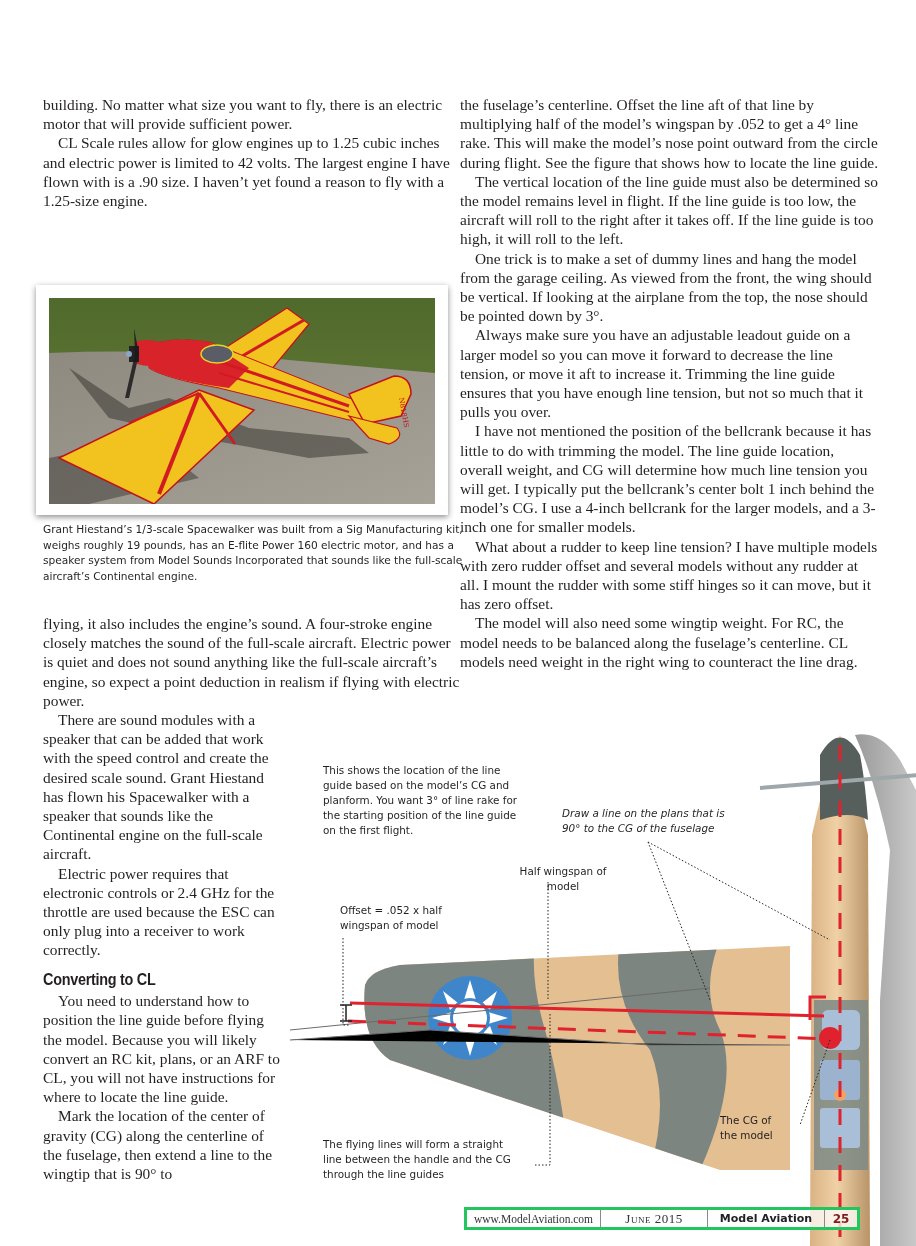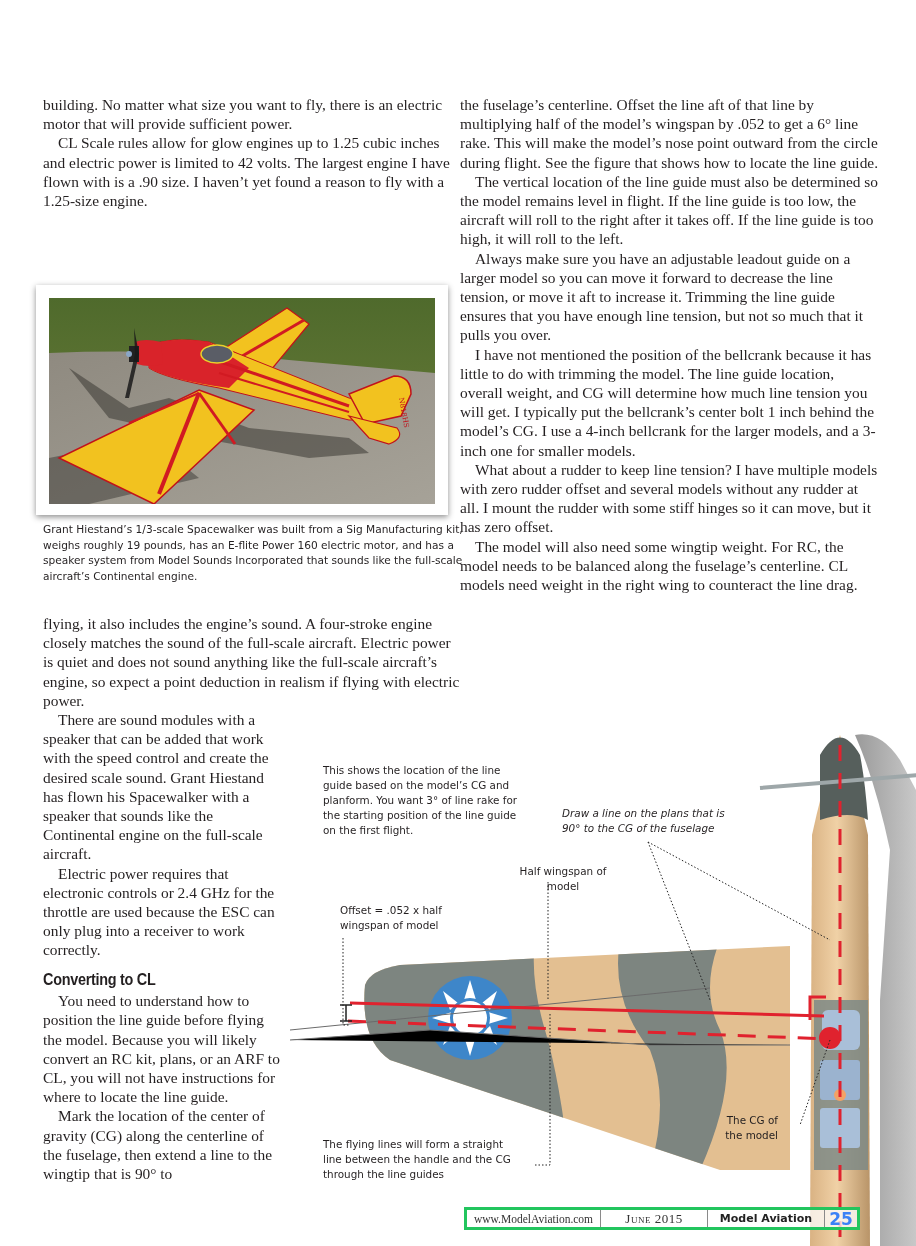--- a/index.html
+++ b/index.html
@@ -28,21 +28,21 @@
   #diagram { position: absolute; left: 290px; top: 700px; width: 626px; height: 546px; }
   .dlabel { position: absolute; font-family: "DejaVu Sans", sans-serif; font-size: 10.4px; line-height: 15px; color: #231f20; }
 
   
   #footer { position: absolute; left: 464px; top: 1207px; height: 23px; display: flex; border: 3px solid #22c55e; background: rgba(255,255,255,0.75); }
   #footer .cell { border-right: 1px solid #8a8a8a; display: flex; align-items: center; justify-content: center; height: 100%; }
   #footer .cell:last-child { border-right: none; }
   .f-url { width: 134px; font-family: "Liberation Serif", serif; font-size: 11.5px; color: #333; }
   .f-date { width: 107px; font-family: "Liberation Serif", serif; font-size: 13px; color: #333; font-variant: small-caps; letter-spacing: 0.5px; }
   .f-mag { width: 117px; font-family: "DejaVu Sans", sans-serif; font-weight: bold; font-size: 11px; color: #222; }
-  .f-page { width: 32px; font-family: "DejaVu Sans", sans-serif; font-weight: bold; font-size: 17px; color: #3b82f6; }
+  .f-page { width: 32px; font-family: "DejaVu Sans", sans-serif; font-weight: bold; font-size: 12px; color: #7f1d1d; }
 </style>
 </head>
 <body>
 
 <div id="col-left-top" class="col-text">
   <p>building. No matter what size you want to fly, there is an electric motor that will provide sufficient power.</p>
   <p class="indent">CL Scale rules allow for glow engines up to 1.25 cubic inches and electric power is limited to 42 volts. The largest engine I have flown with is a .90 size. I haven’t yet found a reason to fly with a 1.25-size engine.</p>
 </div>
 
 <div id="photo-frame">
@@ -100,22 +100,23 @@
   <p class="indent">Electric power requires that electronic controls or 2.4 GHz for the throttle are used because the ESC can only plug into a receiver to work correctly.</p>
 </div>
 
 <div id="col-left-conv" class="col-text">
   <div class="subhead">Converting to CL</div>
   <p class="indent">You need to understand how to position the line guide before flying the model. Because you will likely convert an RC kit, plans, or an ARF to CL, you will not have instructions for where to locate the line guide.</p>
   <p class="indent">Mark the location of the center of gravity (CG) along the centerline of the fuselage, then extend a line to the wingtip that is 90° to</p>
 </div>
 
 <div id="col-right" class="col-text">
-  <p>the fuselage’s centerline. Offset the line aft of that line by multiplying half of the model’s wingspan by .052 to get a 6° line rake. This will make the model’s nose point outward from the circle during flight. See the figure that shows how to locate the line guide.</p>
+  <p>the fuselage’s centerline. Offset the line aft of that line by multiplying half of the model’s wingspan by .052 to get a 4° line rake. This will make the model’s nose point outward from the circle during flight. See the figure that shows how to locate the line guide.</p>
   <p class="indent">The vertical location of the line guide must also be determined so the model remains level in flight. If the line guide is too low, the aircraft will roll to the right after it takes off. If the line guide is too high, it will roll to the left.</p>
+  <p class="indent">One trick is to make a set of dummy lines and hang the model from the garage ceiling. As viewed from the front, the wing should be vertical. If looking at the airplane from the top, the nose should be pointed down by 3°.</p>
   <p class="indent">Always make sure you have an adjustable leadout guide on a larger model so you can move it forward to decrease the line tension, or move it aft to increase it. Trimming the line guide ensures that you have enough line tension, but not so much that it pulls you over.</p>
   <p class="indent">I have not mentioned the position of the bellcrank because it has little to do with trimming the model. The line guide location, overall weight, and CG will determine how much line tension you will get. I typically put the bellcrank’s center bolt 1 inch behind the model’s CG. I use a 4-inch bellcrank for the larger models, and a 3-inch one for smaller models.</p>
   <p class="indent">What about a rudder to keep line tension? I have multiple models with zero rudder offset and several models without any rudder at all. I mount the rudder with some stiff hinges so it can move, but it has zero offset.</p>
   <p class="indent">The model will also need some wingtip weight. For RC, the model needs to be balanced along the fuselage’s centerline. CL models need weight in the right wing to counteract the line drag.</p>
 </div>
 
 <div id="diagram">
   <svg width="626" height="546" viewBox="0 0 626 546" style="position:absolute;left:0;top:0">
     <defs>
       <linearGradient id="fuse" x1="0" y1="0" x2="1" y2="0">
@@ -194,21 +195,21 @@
       <path d="M540 340 L510 425"></path>
       <path d="M245 465 L260 465 L260 312"></path>
     </g>
   </svg>
 
   <div class="dlabel" style="left:33px; top:63px; width:200px;">This shows the location of the line guide based on the model’s CG and planform. You want 3° of line rake for the starting position of the line guide on the first flight.</div>
   <div class="dlabel" style="left:272px; top:106px; width:170px;font-style:italic;">Draw a line on the plans that is 90° to the CG of the fuselage</div>
   <div class="dlabel" style="left:228px; top:164px; width:90px; text-align:center;">Half wingspan of model</div>
   <div class="dlabel" style="left:50px; top:203px; width:140px;">Offset = .052 x half wingspan of model</div>
   <div class="dlabel" style="left:33px; top:437px; width:200px;">The flying lines will form a straight line between the handle and the CG through the line guides</div>
-  <div class="dlabel" style="left:430px; top:413px; width:58px; text-align:right;">The CG of the model</div>
+  <div class="dlabel" style="left:430px; top:413px; width:58px; text-align:left;">The CG of the model</div>
 </div>
 
 <div id="footer">
   <div class="cell f-url">www.ModelAviation.com</div>
   <div class="cell f-date">June 2015</div>
   <div class="cell f-mag">Model Aviation</div>
   <div class="cell f-page">25</div>
 </div>
 
 </body></html>

